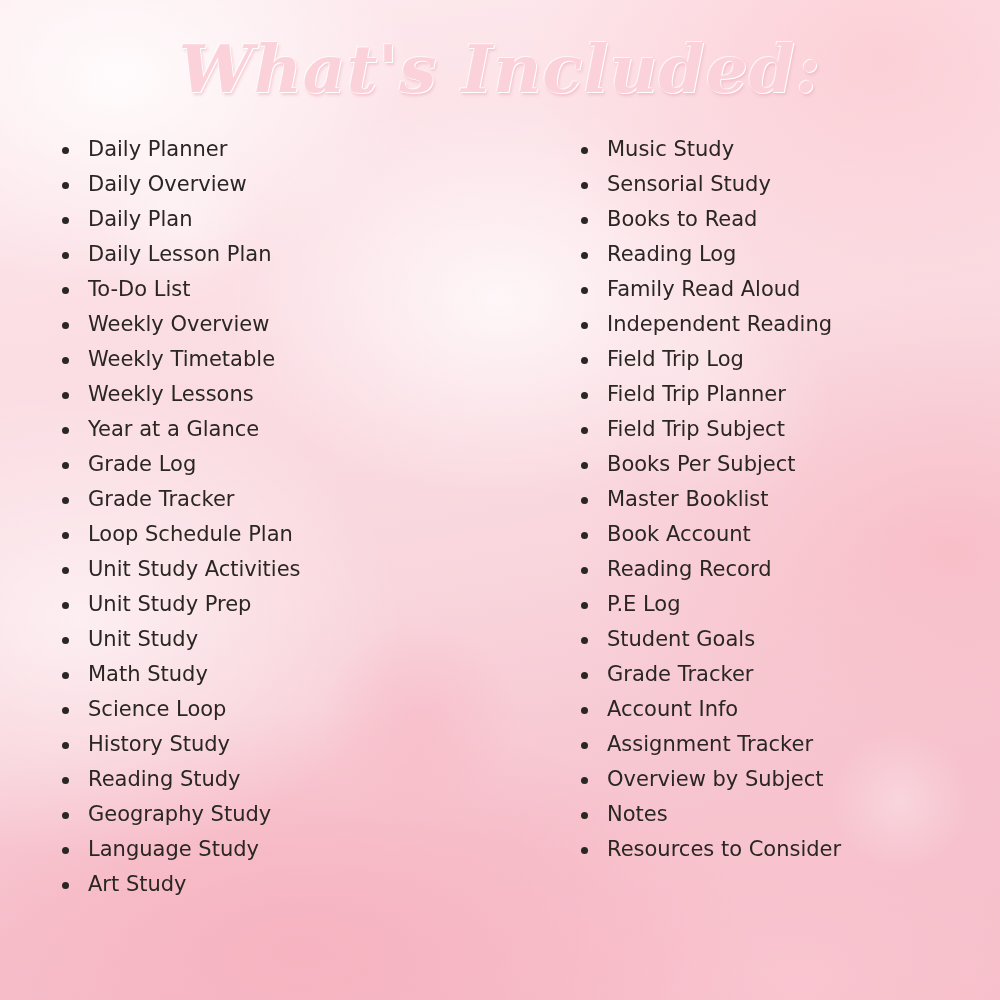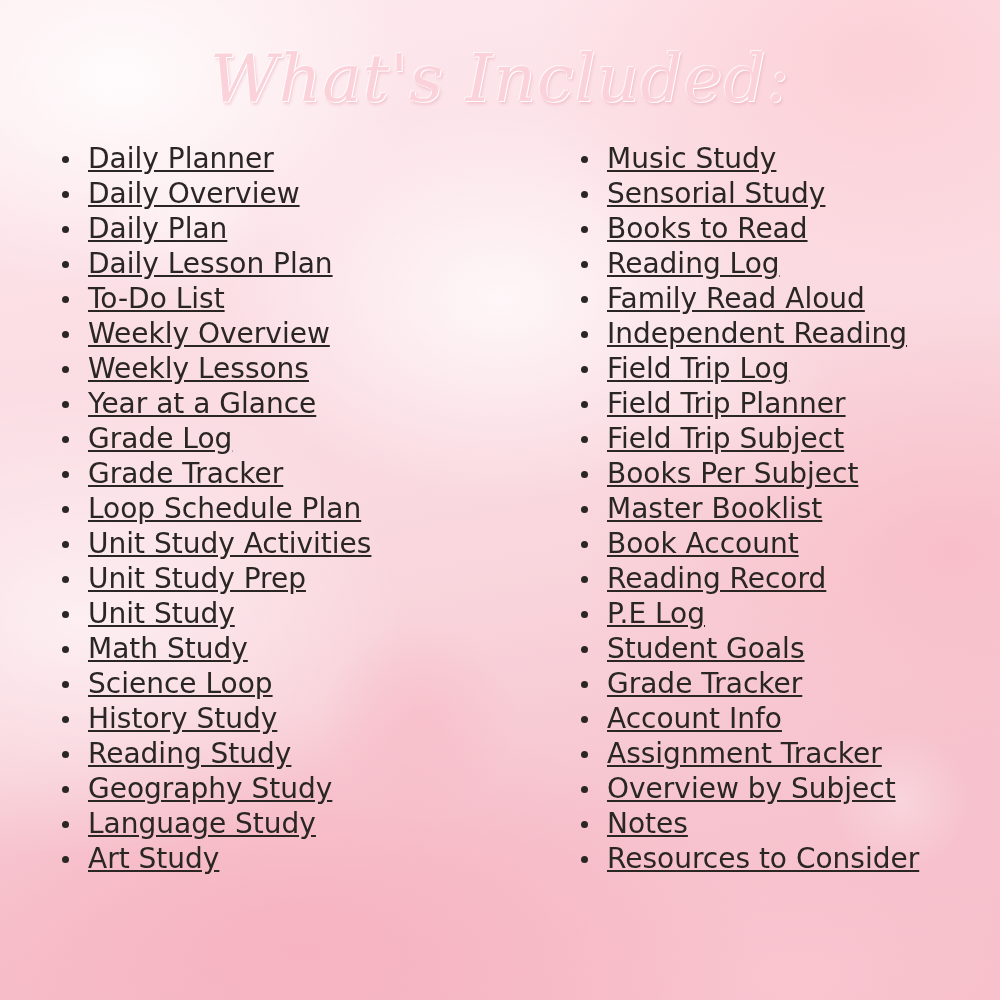--- a/index.html
+++ b/index.html
@@ -37,24 +37,24 @@
       radial-gradient(circle 120px at 18% 22%, rgba(255,255,255,0.35), rgba(255,255,255,0) 70%),
       radial-gradient(circle 160px at 72% 40%, rgba(255,255,255,0.25), rgba(255,255,255,0) 70%),
       radial-gradient(circle 140px at 42% 72%, rgba(247,170,186,0.35), rgba(247,170,186,0) 70%),
       radial-gradient(circle 100px at 90% 80%, rgba(255,255,255,0.3), rgba(255,255,255,0) 70%);
   }
   .title {
     position: relative;
     z-index: 2;
     text-align: center;
     margin: 0;
-    padding-top: 40px;
+    padding-top: 30px;
     font-family: "DejaVu Serif", serif;
     font-style: italic;
-    font-weight: normal;
+    font-weight: bold;
     font-size: 66px;
     letter-spacing: 1px;
     color: #fbd2da;
     text-shadow:
       1px 1px 0 #ffffff,
       -1px -1px 0 rgba(255,255,255,0.7),
       2px 3px 3px rgba(233,160,176,0.45);
   }
   .columns {
     position: relative;
@@ -71,26 +71,25 @@
     padding-left: 66px;
   }
   ul.list {
     list-style: none;
     margin: 0;
     padding: 0;
   }
   ul.list li {
     position: relative;
     font-family: "DejaVu Sans", sans-serif;
-    font-size: 28px;
+    font-size: 21px;
     line-height: 35px;
     color: #2a2623;
     padding-left: 34px;
     white-space: nowrap;
-    text-decoration: underline;
   }
   ul.list li::before {
     content: "";
     position: absolute;
     left: 8px;
     top: 15px;
     width: 7px;
     height: 7px;
     border-radius: 50%;
     background: #2a2623;
@@ -104,20 +103,21 @@
 
   <div class="columns">
     <div class="col col-left">
       <ul class="list" id="left-list">
           <li>Daily Planner</li>
           <li>Daily Overview</li>
           <li>Daily Plan</li>
           <li>Daily Lesson Plan</li>
           <li>To-Do List</li>
           <li>Weekly Overview</li>
+          <li>Weekly Timetable</li>
           <li>Weekly Lessons</li>
           <li>Year at a Glance</li>
           <li>Grade Log</li>
           <li>Grade Tracker</li>
           <li>Loop Schedule Plan</li>
           <li>Unit Study Activities</li>
           <li>Unit Study Prep</li>
           <li>Unit Study</li>
           <li>Math Study</li>
           <li>Science Loop</li>

